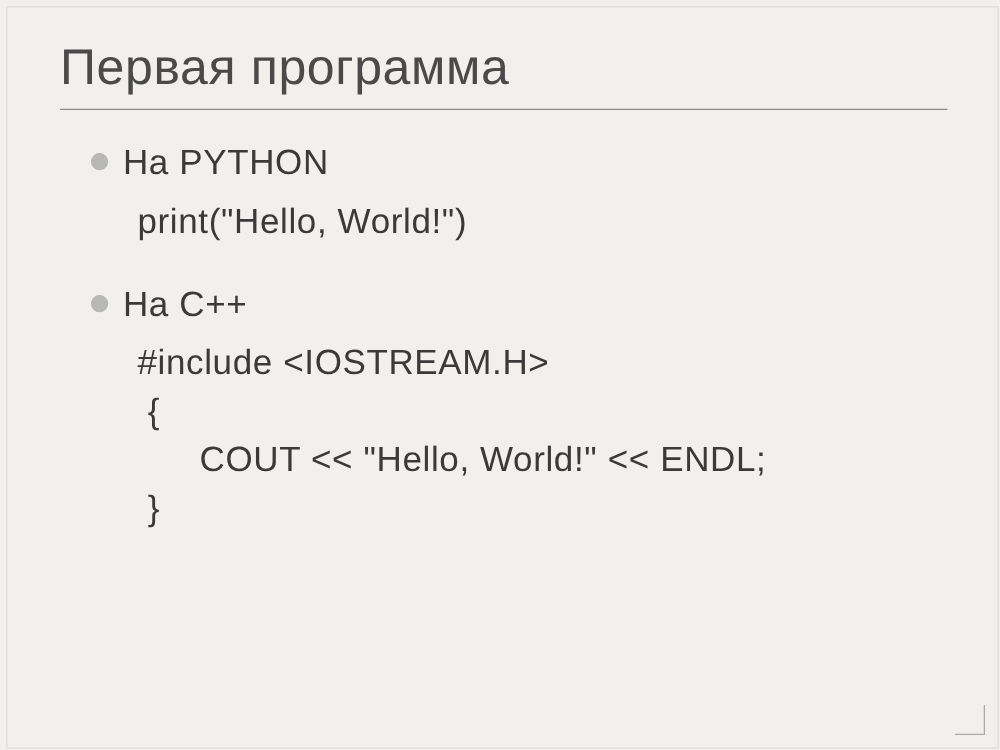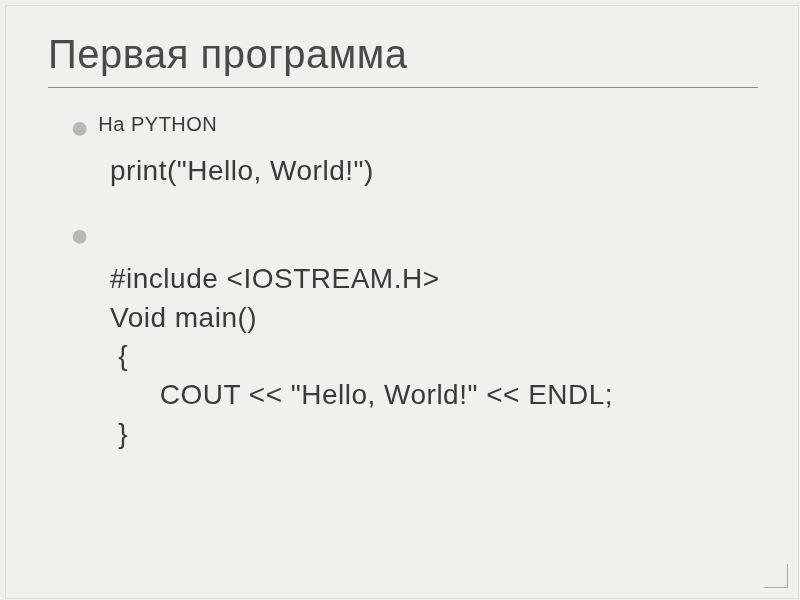--- a/index.html
+++ b/index.html
@@ -40,21 +40,21 @@
       margin-top: 4px;
     }
     .bullet-dot {
       color: #b8b8b8;
       font-size: 32px;
       line-height: 32px;
       margin-right: 8px;
       flex-shrink: 0;
     }
     .bullet-text {
-      font-size: 20px;
+      font-size: 28px;
       color: #3a3a3a;
       line-height: 1.35;
       letter-spacing: 0.5px;
     }
     .code-block {
       font-size: 28px;
       color: #3a3a3a;
       line-height: 1.35;
       padding-left: 40px;
       letter-spacing: 0.5px;
@@ -114,24 +114,24 @@
     <div class="bullet-item">
       <span class="bullet-dot">●</span>
       <span class="bullet-text">На PYTHON</span>
     </div>
     <div class="code-block">
       <span class="code-line">print("Hello, World!")</span>
     </div>
 
     <div class="bullet-item second-block">
       <span class="bullet-dot">●</span>
+      <span class="bullet-text">На С++</span>
     </div>
     <div class="code-block">
       <span class="code-line">#include &lt;IOSTREAM.H&gt;</span>
-      <span class="code-line">Void main()</span>
       <span class="code-line"> {</span>
       <span class="code-line">      COUT &lt;&lt; "Hello, World!" &lt;&lt; ENDL;</span>
       <span class="code-line"></span>
       <span class="code-line"> }</span>
     </div>
 
   </div>
 
   <div class="inner-corner"></div>
 </div>

